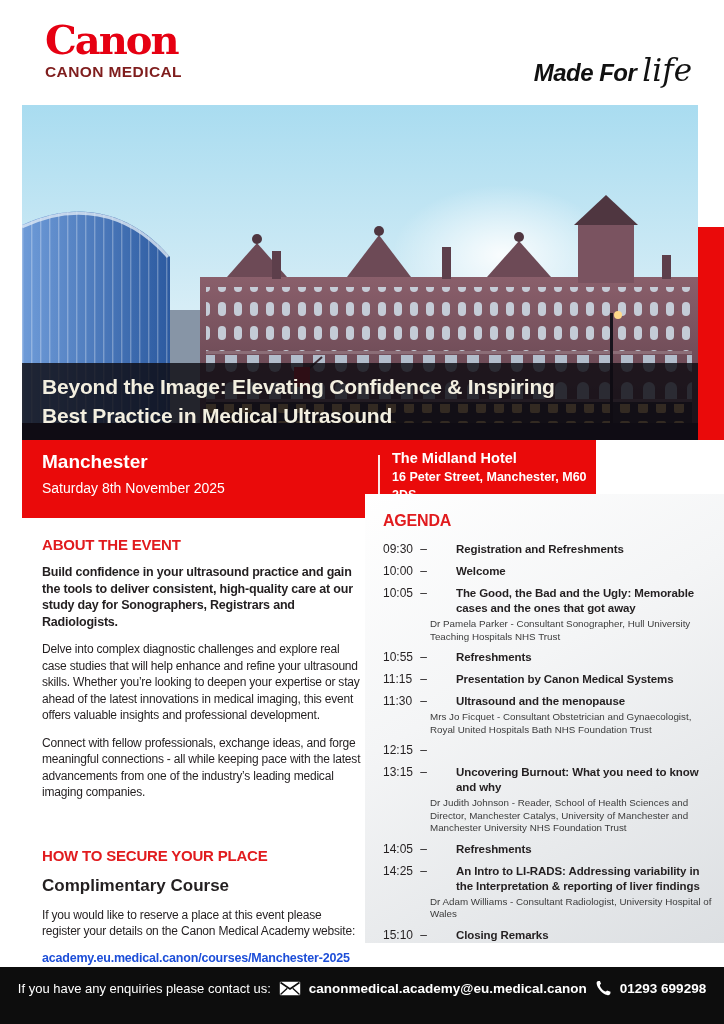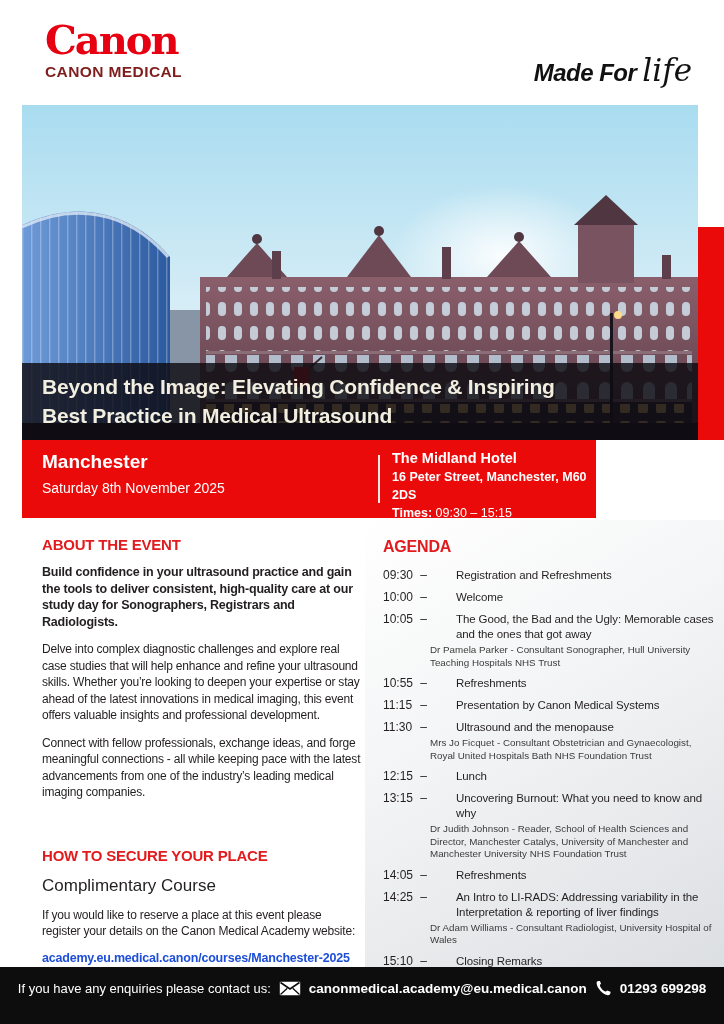--- a/index.html
+++ b/index.html
@@ -36,35 +36,35 @@
   .venue-times { font-size:12.5px; line-height:18px; }
   .venue-times b { font-weight:bold; }
 
   
   .left-col { position:absolute; left:42px; top:518px; width:320px; height:449px; }
   .red-h { color:#E11B1E; font-weight:bold; font-size:15px; letter-spacing:-0.2px; }
   .about-h { margin-top:18px; }
   .about-p { font-size:12px; line-height:16.5px; letter-spacing:-0.2px; margin-top:11px; }
   .about-p.bold { font-weight:bold; font-size:12.5px; }
   .secure-h { margin-top:46px; }
-  .secure-sub { font-size:17px; font-weight:normal; margin-top:12px; }
+  .secure-sub { font-size:17px; font-weight:bold; margin-top:12px; }
   .secure-p { font-size:12px; line-height:16.5px; letter-spacing:-0.2px; margin-top:11px; }
   .secure-link { display:inline-block; color:#1d4ed8; font-weight:bold; font-size:12.5px; letter-spacing:-0.2px;
                  margin-top:11px; text-decoration:none; }
 
   
-  .agenda-panel { position:absolute; left:365px; top:520px; width:359px; height:449px;
+  .agenda-panel { position:absolute; left:365px; top:494px; width:359px; height:449px;
                   background:linear-gradient(150deg,#ffffff 0%,#f4f5f6 40%,#dcdfe2 100%);
                   padding:18px 8px 0 18px; }
   .agenda-h { font-size:16px; margin-bottom:12px; }
   .ag-row { display:flex; align-items:flex-start; margin-bottom:7px; }
   .ag-time { width:34px; flex:none; font-size:12px; line-height:15px; }
   .ag-dash { width:13px; flex:none; text-align:center; font-size:12px; line-height:15px; }
   .ag-body { flex:1; }
-  .ag-title { display:block; font-size:11.5px; font-weight:normal; line-height:15px; letter-spacing:-0.1px;padding-left:26px; }
+  .ag-title { display:block; font-size:11.5px; font-weight:bold; line-height:15px; letter-spacing:-0.1px;padding-left:26px; }
   .ag-speaker { display:block; font-size:9.8px; line-height:12.5px; color:#3c3c3c; margin-top:2px; }
 
   
   .footer { position:absolute; left:0; top:967px; width:724px; height:57px; background:#0D0D0D; color:#fff;
             display:flex; align-items:center; justify-content:center; gap:8px; padding-bottom:14px; }
   .footer-label { font-size:13px; font-weight:normal; }
   .footer-email { font-size:13.5px; font-weight:bold; }
   .footer-phone { font-size:13.5px; font-weight:bold; }
   .f-icon { display:inline-flex; align-items:center; }
 </style>
@@ -239,24 +239,20 @@
     <span class="ag-dash">–</span>
     <span class="ag-body">
       <span class="ag-title">Ultrasound and the menopause</span>
       <span class="ag-speaker">Mrs Jo Ficquet - Consultant Obstetrician and Gynaecologist, Royal United Hospitals Bath NHS Foundation Trust</span>
     </span>
   </div>
 
   <div class="ag-row">
     <span class="ag-time">12:15</span>
     <span class="ag-dash">–</span>
-    <span class="ag-body">
-      <span class="ag-title">Lunch</span>
-
-    </span>
   </div>
 
   <div class="ag-row">
     <span class="ag-time">13:15</span>
     <span class="ag-dash">–</span>
     <span class="ag-body">
       <span class="ag-title">Uncovering Burnout: What you need to know and why</span>
       <span class="ag-speaker">Dr Judith Johnson - Reader, School of Health Sciences and Director, Manchester Catalys, University of Manchester and Manchester University NHS Foundation Trust</span>
     </span>
   </div>

